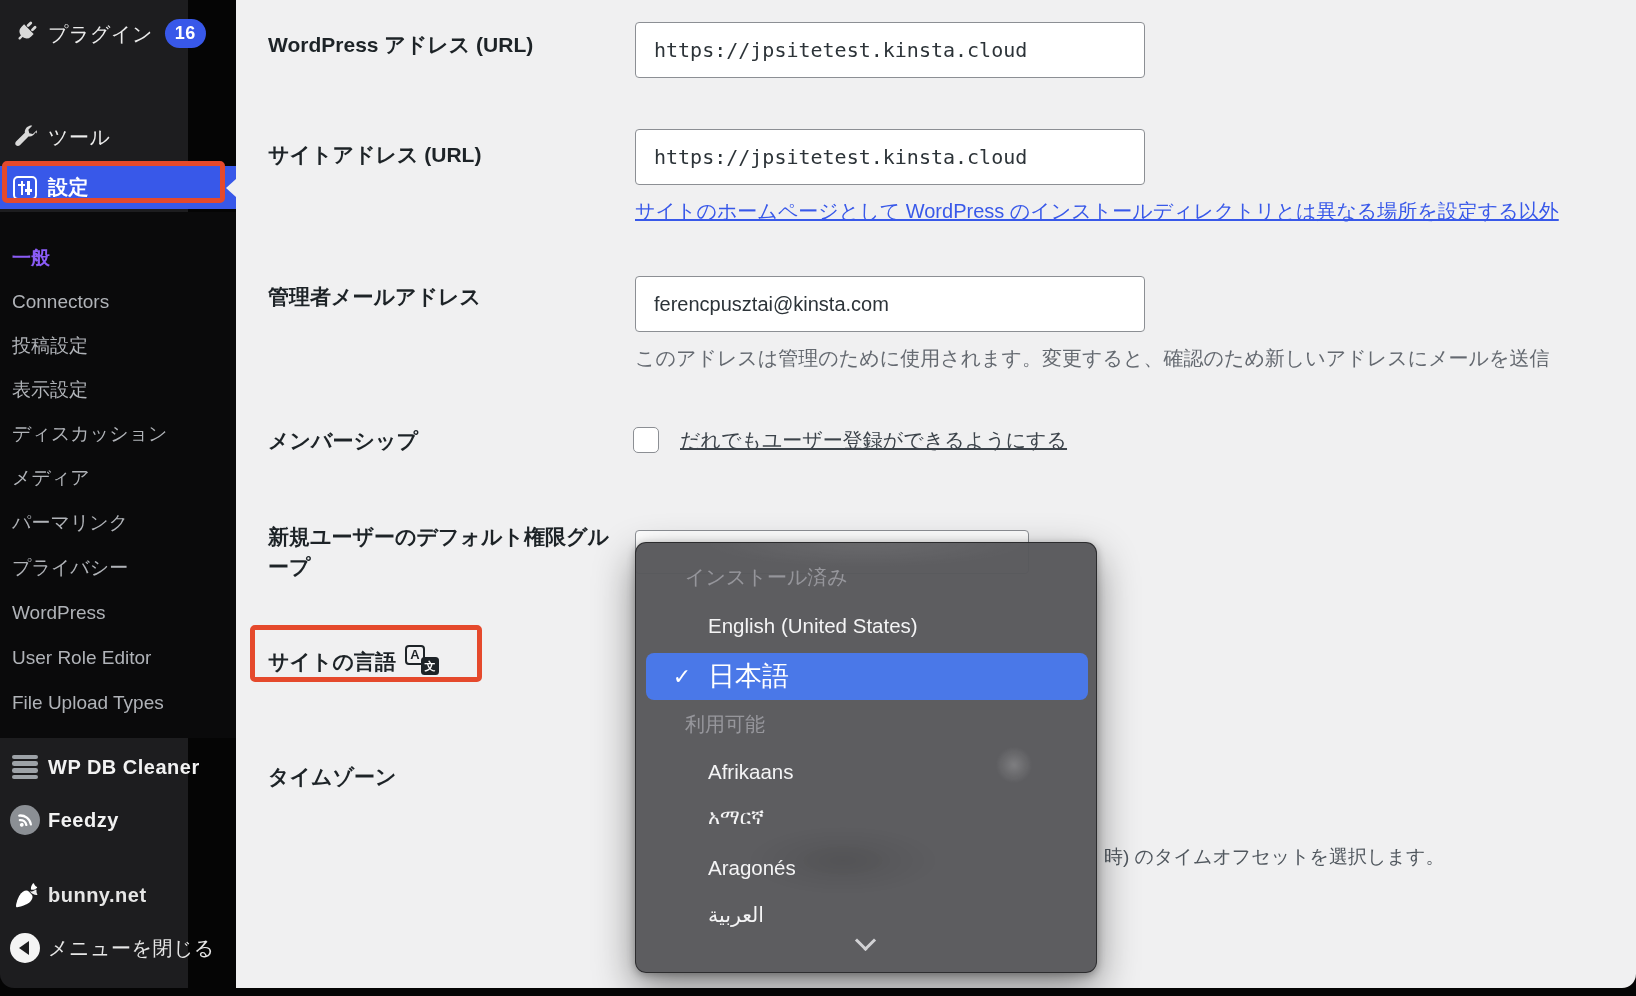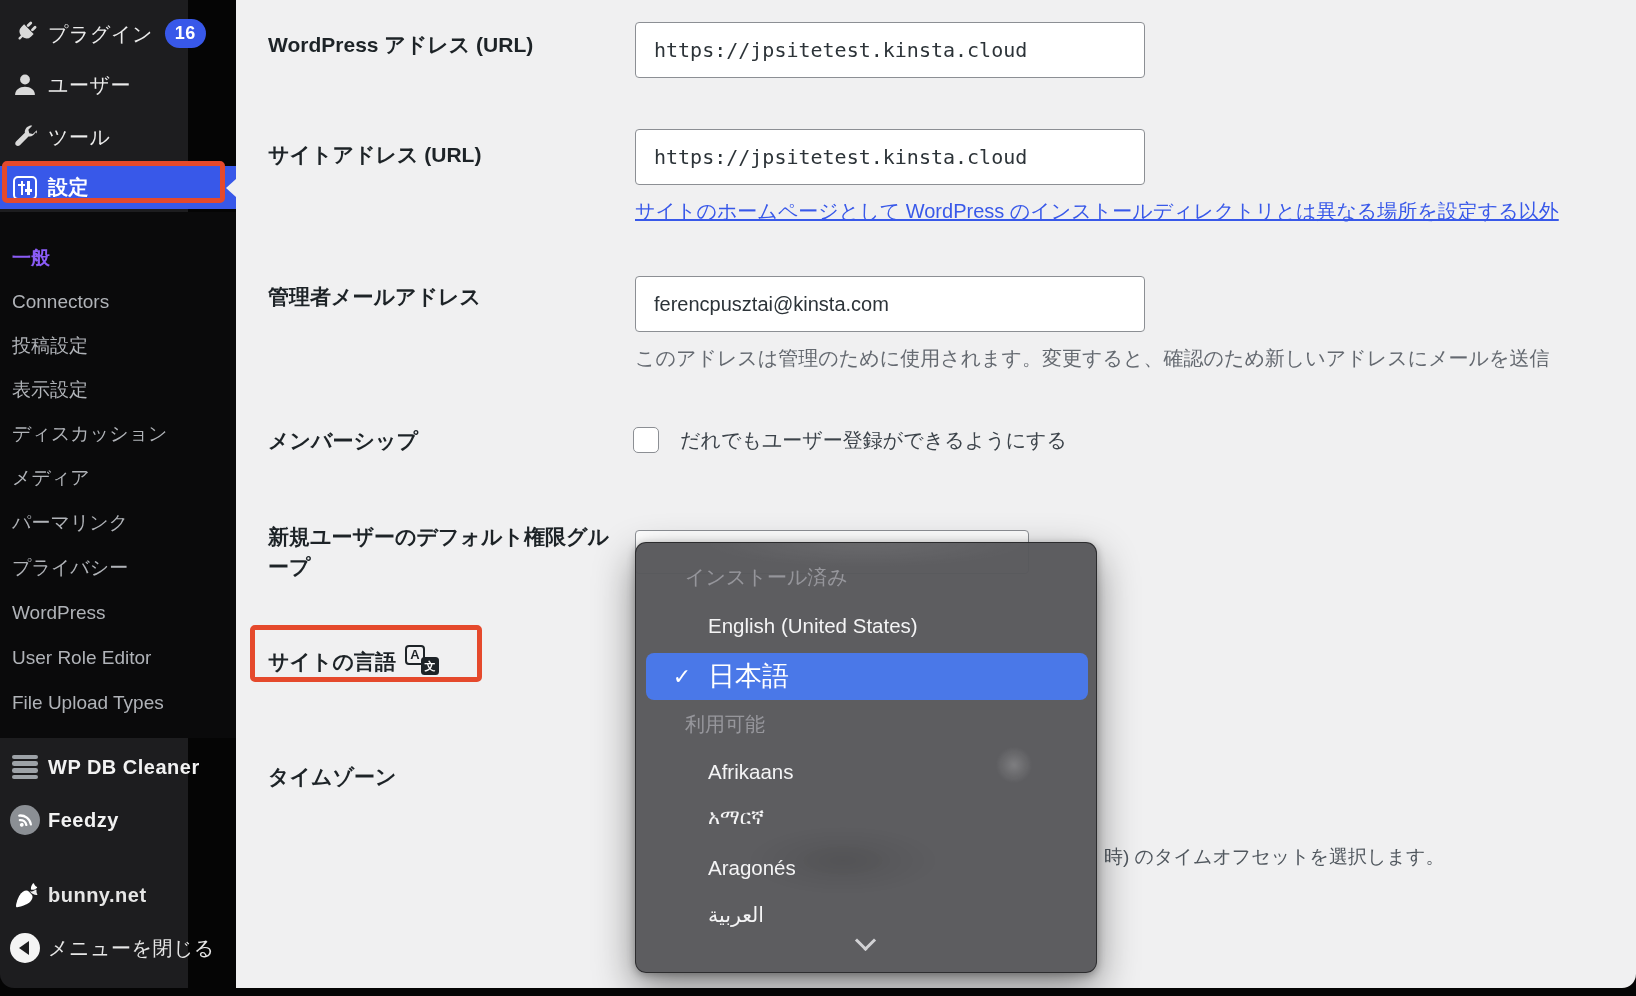--- a/index.html
+++ b/index.html
@@ -66,21 +66,21 @@
     font-size:20px; color:#2c3338; padding:0 18px; outline:none;
   }
   .mono { font-family:"DejaVu Sans Mono","Liberation Mono",monospace; }
   .flink { position:absolute; left:399px; font-size:20px; color:#3858e9; text-decoration:underline; white-space:nowrap; line-height:27px; }
   .fdesc { position:absolute; left:399px; font-size:20px; color:#646970; white-space:nowrap; line-height:27px; }
   .cb {
     position:absolute; left:397px; top:427px; width:26px; height:26px;
     appearance:none; -webkit-appearance:none; background:#fff;
     border:1.5px solid #8c8f94; border-radius:5px; cursor:pointer;
   }
-  .cb-label { position:absolute; left:444px; top:427px; font-size:20px; color:#3c434a; line-height:27px; white-space:nowrap; }
+  .cb-label { position:absolute; left:444px; top:427px; font-size:20px; color:#3c434a; line-height:27px; white-space:nowrap;text-decoration:underline; }
   .role-select {
     position:absolute; left:399px; top:530px; width:394px; height:44px;
     background:#fff; border:1.5px solid #8c8f94; border-radius:4px;
   }
   .lang-icon { position:relative; display:inline-block; width:36px; height:30px; vertical-align:-6px; margin-left:9px; }
   .lang-icon .li-a { position:absolute; left:0; top:0; width:20px; height:20px; border:2.6px solid #1d2327; border-radius:4px;
     font-size:13px; font-weight:700; color:#1d2327; display:flex; align-items:center; justify-content:center; background:#f0f0f1; }
   .lang-icon .li-b { position:absolute; right:2px; bottom:0; width:18px; height:18px; background:#1d2327; border-radius:3.5px;
     font-size:11px; color:#fff; display:flex; align-items:center; justify-content:center; }
   .tz-frag { position:absolute; left:868px; top:843px; font-size:19px; color:#50575e; line-height:28px; white-space:nowrap; }
@@ -122,29 +122,20 @@
             <g transform="rotate(45 12 12)">
               <rect x="8.2" y="1.2" width="2.4" height="5.6" rx="1.2"></rect>
               <rect x="13.4" y="1.2" width="2.4" height="5.6" rx="1.2"></rect>
               <path d="M6.2 7.3h11.6v3a5.8 5.8 0 0 1-4.8 5.7v2.5c0 .6-.4 1-1 1s-1-.4-1-1V16a5.8 5.8 0 0 1-4.8-5.7z"></path>
             </g>
           </svg>
       </span>
       <span class="mi-label"><span>プラグイン</span><span class="badge">16</span></span>
     </div>
 
-    <div class="menu-item" style="top:62px">
-      <span class="mi-icon">
-        <svg width="28" height="28" viewBox="0 0 24 24" fill="#d9d9d9">
-            <circle cx="12" cy="7.3" r="4.2"></circle>
-            <path d="M3.5 20.5c0-4.3 3.8-6.9 8.5-6.9s8.5 2.6 8.5 6.9z"></path>
-          </svg>
-      </span>
-      <span class="mi-label">ユーザー</span>
-    </div>
 
     <div class="menu-item" style="top:114px">
       <span class="mi-icon">
         <svg width="28" height="28" viewBox="0 0 24 24" fill="#d9d9d9">
             <path d="M20.9 7.9c-.9 2.4-3.3 4-5.9 3.6l-7.4 7.6c-.9.9-2.4.9-3.3 0-.9-.9-.9-2.4 0-3.3l7.6-7.4c-.4-2.6 1.2-5 3.6-5.9.9-.3 1.9-.4 2.7-.2l-3.3 3.4.8 3 3 .8 3.4-3.3c.2.9.1 1.8-.2 2.7z"></path>
           </svg>
       </span>
       <span class="mi-label">ツール</span>
     </div>
 

